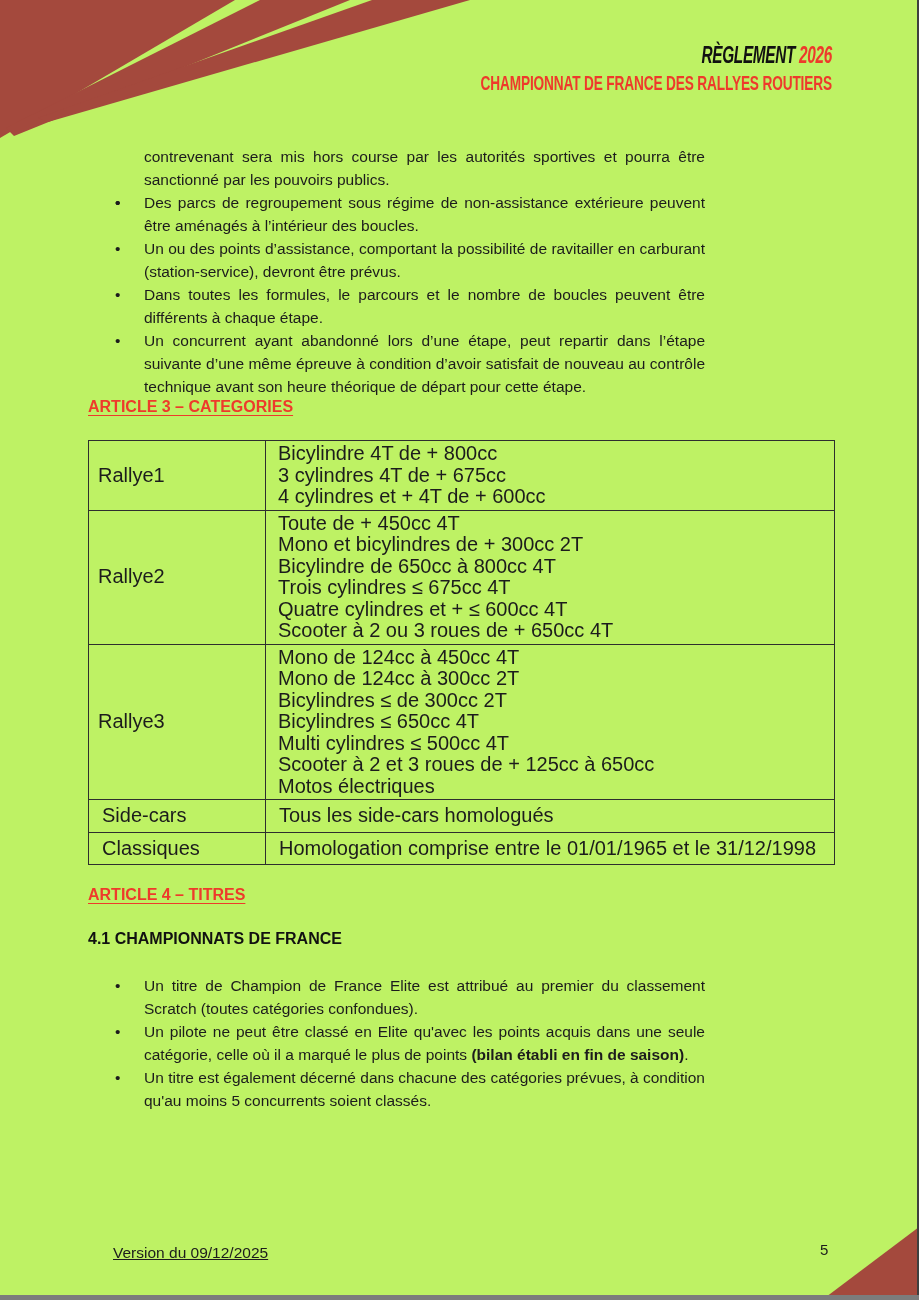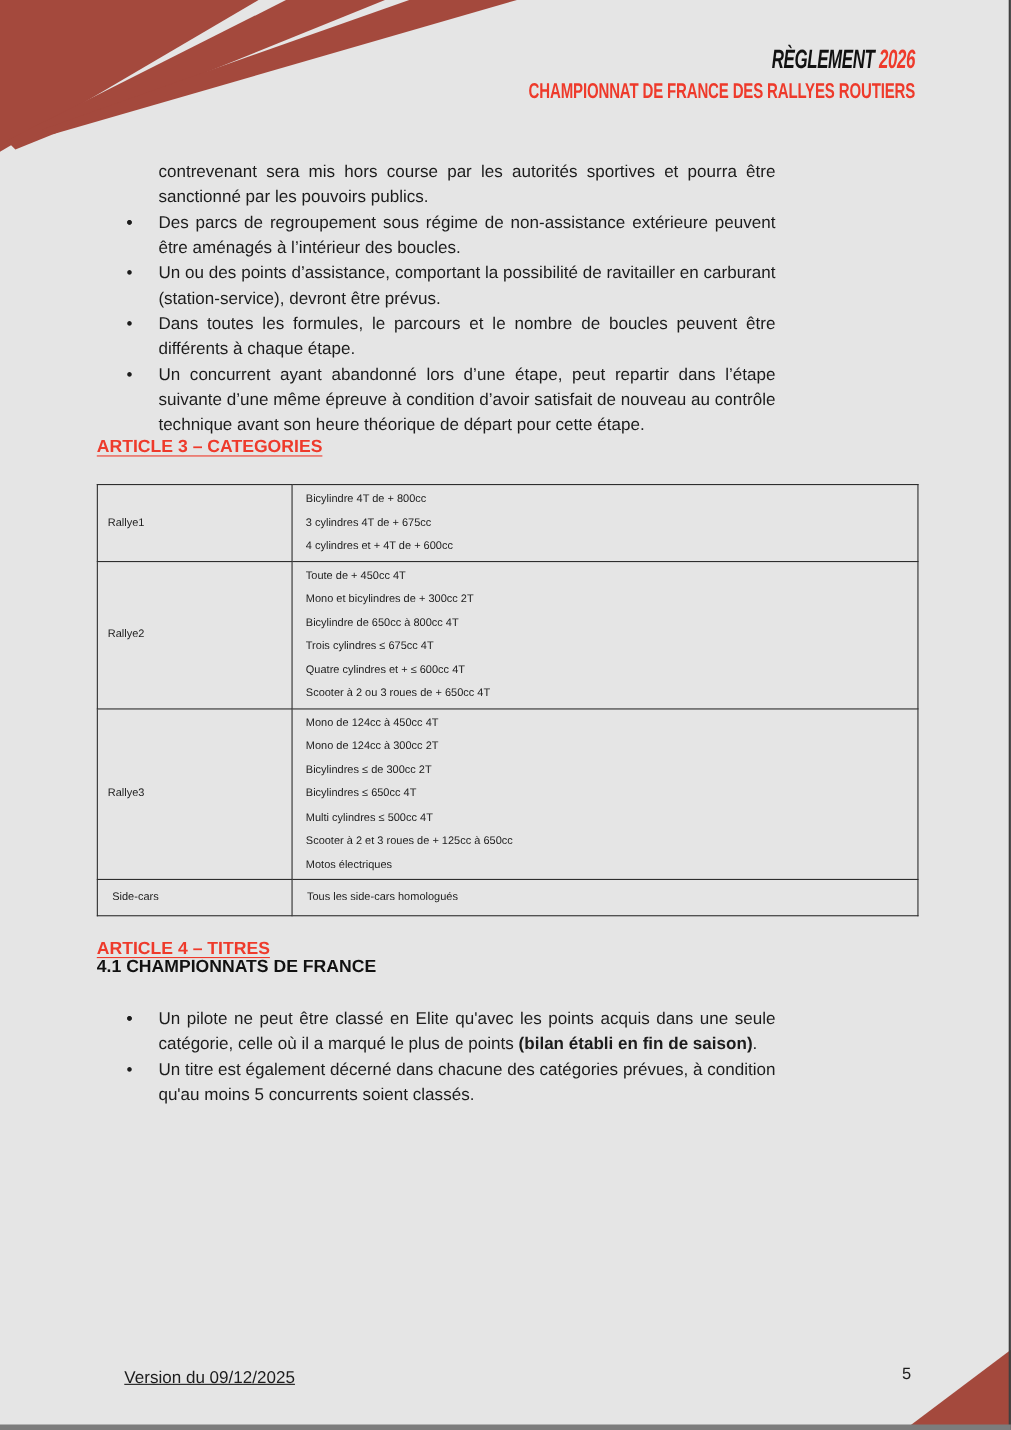--- a/index.html
+++ b/index.html
@@ -6,21 +6,21 @@
     --brick:#a4493d;
     --red:#ee3a2b;
     --ink:#1c1c1c;
   }
   *{margin:0;padding:0;box-sizing:border-box;}
   html,body{background:#ffffff;}
   body{font-family:"Liberation Sans", sans-serif;color:var(--ink);}
   .page{
     position:relative;
     width:919px;height:1300px;
-    background:#e5e5e5;
+    background:#bef264;
     overflow:hidden;
   }
   
   .stripes{position:absolute;top:0;left:0;color:var(--brick);}
   .header-block{
     position:absolute;top:42px;right:87px;text-align:right;
   }
   .doc-title{
     font-weight:bold;font-style:italic;font-size:24px;line-height:26px;
     letter-spacing:-.5px;white-space:nowrap;
@@ -51,28 +51,28 @@
     margin-top:0;
     font-size:16px;line-height:17px;font-weight:bold;color:var(--red);
     text-decoration:underline;text-underline-offset:3px;
   }
   table.cat-table{
     margin-top:25px;width:747px;border-collapse:collapse;
   }
   table.cat-table td{
     border:1.6px solid #2e2e2e;
     vertical-align:middle;
-    font-size:10px;line-height:21.5px;
+    font-size:20px;line-height:21.5px;
     padding:2px 12px;
   }
   table.cat-table td.cat-name{width:177px;padding-left:9px;}
   table.cat-table tr.single td{padding-top:5px;padding-bottom:5px;padding-left:13px;}
   h2.article.a4{margin-top:21px;}
   h3.subhead{
-    font-size:16px;line-height:17px;font-weight:bold;color:#111;
+    margin-top:27px;font-size:16px;line-height:17px;font-weight:bold;color:#111;
   }
   ul.doc-list.titles{margin-top:27px;}
   .b{font-weight:bold;}
   
   .footer-version{
     position:absolute;left:113px;top:1241px;font-size:15.5px;line-height:23px;text-decoration:underline;
   }
   .footer-page{
     position:absolute;left:820px;top:1238px;font-size:15px;line-height:23px;
   }
@@ -163,31 +163,37 @@
             <div>Scooter à 2 et 3 roues de + 125cc à 650cc</div>
             <div>Motos électriques</div>
           </td>
         </tr>
         <tr class="single">
           <td class="cat-name">Side-cars</td>
           <td>
             <div>Tous les side-cars homologués</div>
           </td>
         </tr>
+        <tr class="single">
+          <td class="cat-name">Classiques</td>
+          <td>
+            <div>Homologation comprise entre le 01/01/1965 et le 31/12/1998</div>
+          </td>
+        </tr>
       </tbody>
     </table>
 
     <h2 class="article a4">ARTICLE 4 – TITRES</h2>
 
     <h3 class="subhead">4.1 CHAMPIONNATS DE FRANCE</h3>
 
     <ul class="doc-list titles">
       <li>
         <span class="bullet">•</span>
-        <span class="b"></span><span></span>
+        <span>Un titre de Champion de France Elite est attribué au premier du classement Scratch (toutes catégories confondues).</span><span class="b"></span><span></span>
       </li>
       <li>
         <span class="bullet">•</span>
         <span>Un pilote ne peut être classé en Elite qu'avec les points acquis dans une seule catégorie, celle où il a marqué le plus de points </span><span class="b">(bilan établi en fin de saison)</span><span>.</span>
       </li>
       <li>
         <span class="bullet">•</span>
         <span>Un titre est également décerné dans chacune des catégories prévues, à condition qu'au moins 5 concurrents soient classés.</span><span class="b"></span><span></span>
       </li>
     </ul>

